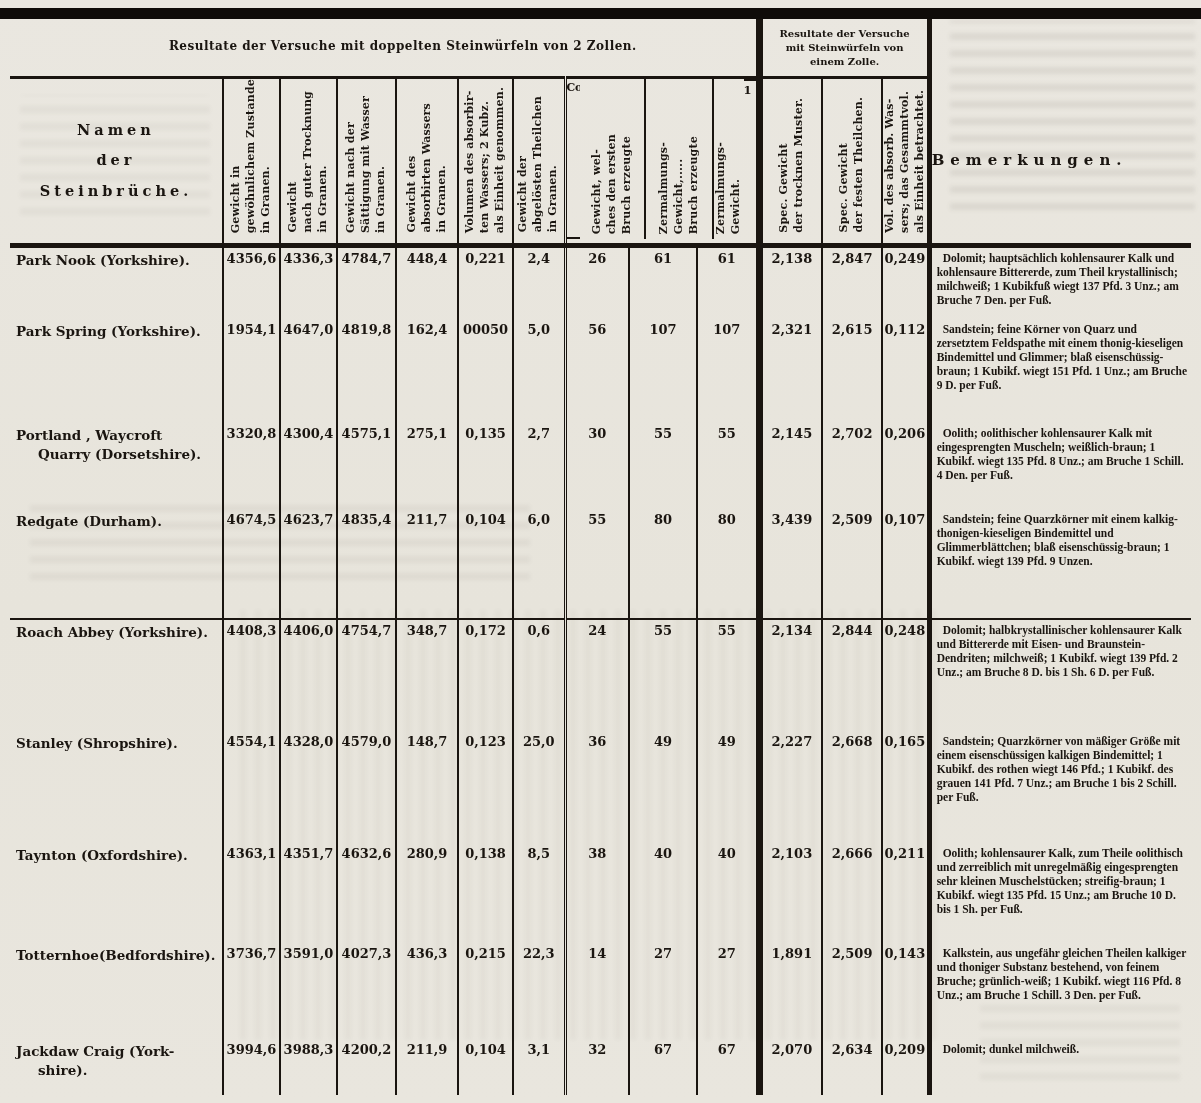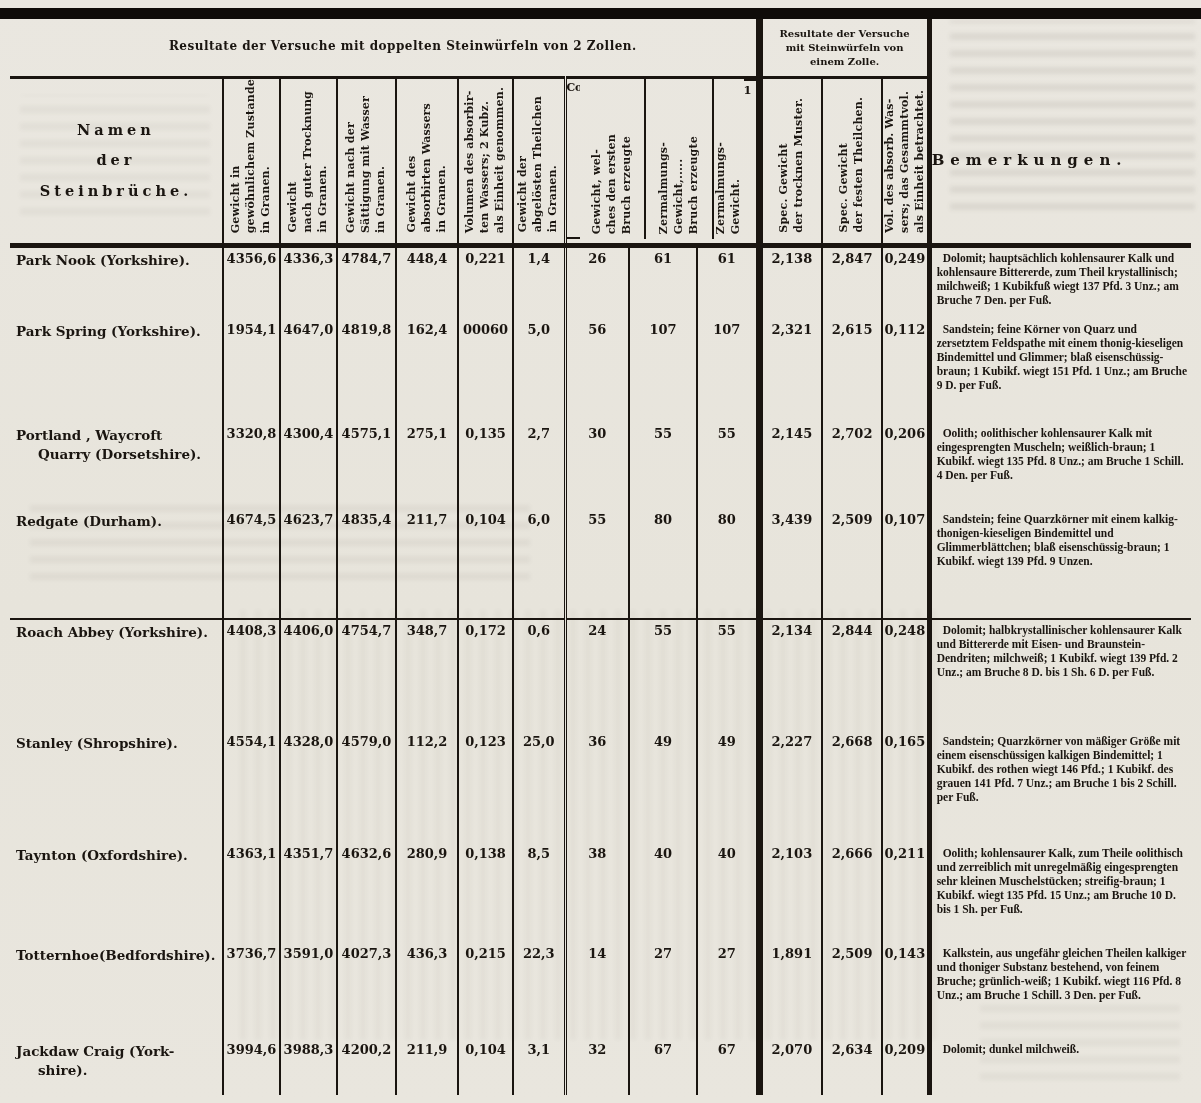--- a/index.html
+++ b/index.html
@@ -242,36 +242,36 @@
     </thead>
 
     <tbody>
         <tr>
           <td class="name">Park Nook (Yorkshire).</td>
           <td class="num v0">4356,6</td>
           <td class="num v1">4336,3</td>
           <td class="num v2">4784,7</td>
           <td class="num v3">448,4</td>
           <td class="num v4">0,221</td>
-          <td class="num v5">1,4</td>
+          <td class="num v5">2,4</td>
           <td class="num v6">26</td>
           <td class="num v7">61</td>
           <td class="num v8">61</td>
           <td class="num v9">2,138</td>
           <td class="num v10">2,847</td>
           <td class="num v11">0,249</td>
           <td class="remark">Dolomit; hauptsächlich kohlensaurer Kalk und kohlensaure Bittererde, zum Theil krystallinisch; milchweiß; 1 Kubikfuß wiegt 137 Pfd. 3 Unz.; am Bruche 7 Den. per Fuß.</td>
         </tr>
         <tr>
           <td class="name">Park Spring (Yorkshire).</td>
           <td class="num v0">1954,1</td>
           <td class="num v1">4647,0</td>
           <td class="num v2">4819,8</td>
           <td class="num v3">162,4</td>
-          <td class="num v4">00060</td>
+          <td class="num v4">00050</td>
           <td class="num v5">5,0</td>
           <td class="num v6">56</td>
           <td class="num v7">107</td>
           <td class="num v8">107</td>
           <td class="num v9">2,321</td>
           <td class="num v10">2,615</td>
           <td class="num v11">0,112</td>
           <td class="remark">Sandstein; feine Körner von Quarz und zersetztem Feldspathe mit einem thonig-kieseligen Bindemittel und Glimmer; blaß eisenschüssig-braun; 1 Kubikf. wiegt 151 Pfd. 1 Unz.; am Bruche 9 D. per Fuß.</td>
         </tr>
         <tr>
@@ -321,21 +321,21 @@
           <td class="num v9">2,134</td>
           <td class="num v10">2,844</td>
           <td class="num v11">0,248</td>
           <td class="remark">Dolomit; halbkrystallinischer kohlensaurer Kalk und Bittererde mit Eisen- und Braunstein-Dendriten; milchweiß; 1 Kubikf. wiegt 139 Pfd. 2 Unz.; am Bruche 8 D. bis 1 Sh. 6 D. per Fuß.</td>
         </tr>
         <tr>
           <td class="name">Stanley (Shropshire).</td>
           <td class="num v0">4554,1</td>
           <td class="num v1">4328,0</td>
           <td class="num v2">4579,0</td>
-          <td class="num v3">112,2</td>
+          <td class="num v3">148,7</td>
           <td class="num v4">0,123</td>
           <td class="num v5">25,0</td>
           <td class="num v6">36</td>
           <td class="num v7">49</td>
           <td class="num v8">49</td>
           <td class="num v9">2,227</td>
           <td class="num v10">2,668</td>
           <td class="num v11">0,165</td>
           <td class="remark">Sandstein; Quarzkörner von mäßiger Größe mit einem eisenschüssigen kalkigen Bindemittel; 1 Kubikf. des rothen wiegt 146 Pfd.; 1 Kubikf. des grauen 141 Pfd. 7 Unz.; am Bruche 1 bis 2 Schill. per Fuß.</td>
         </tr>

